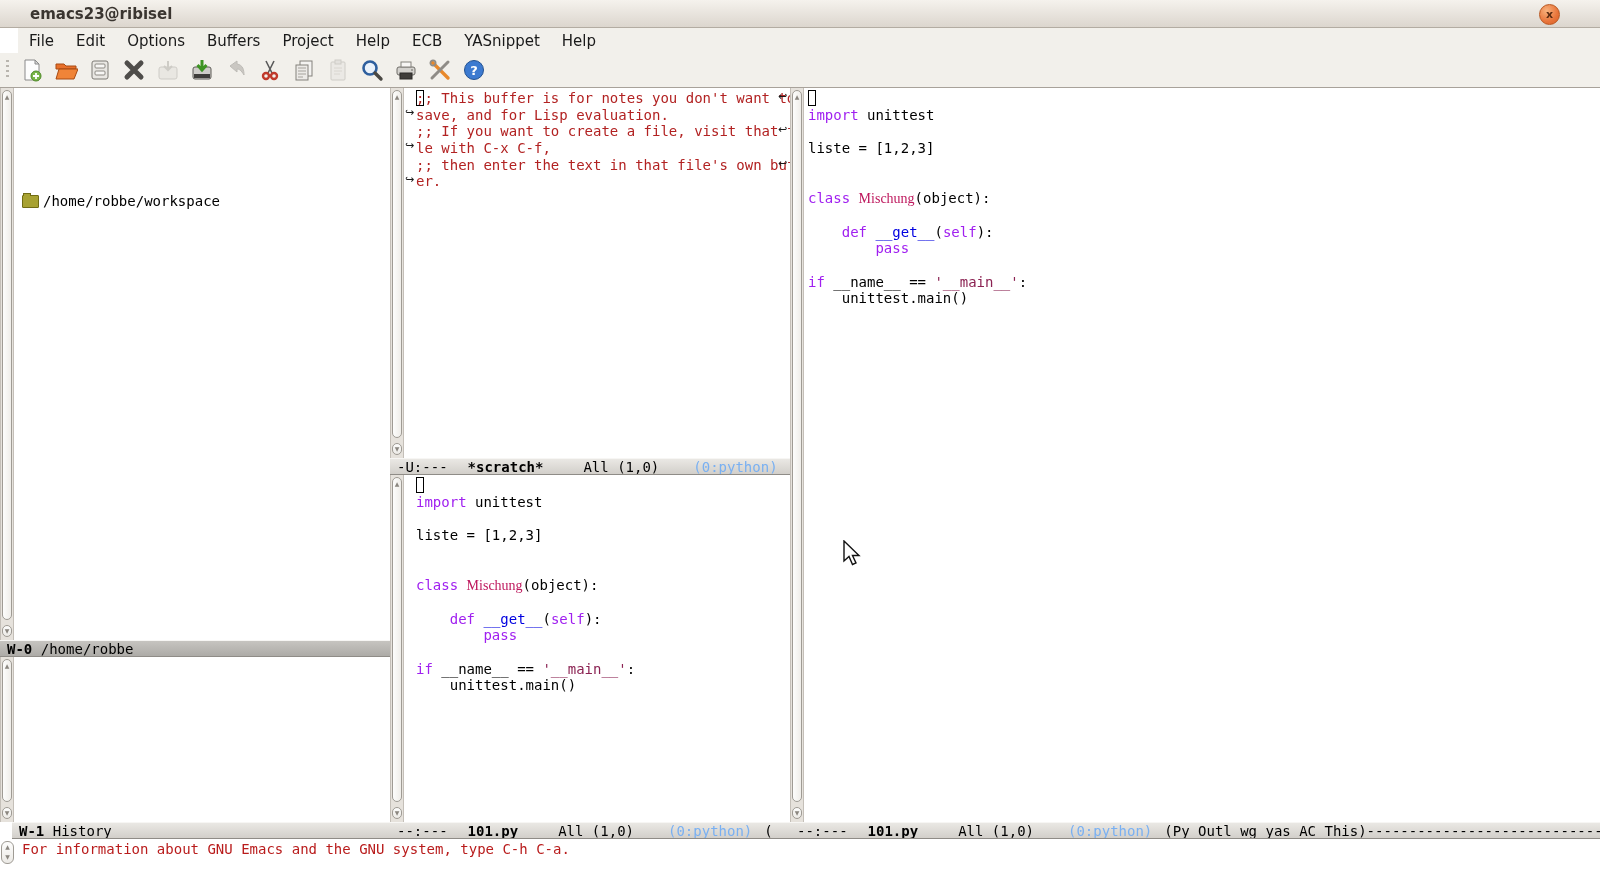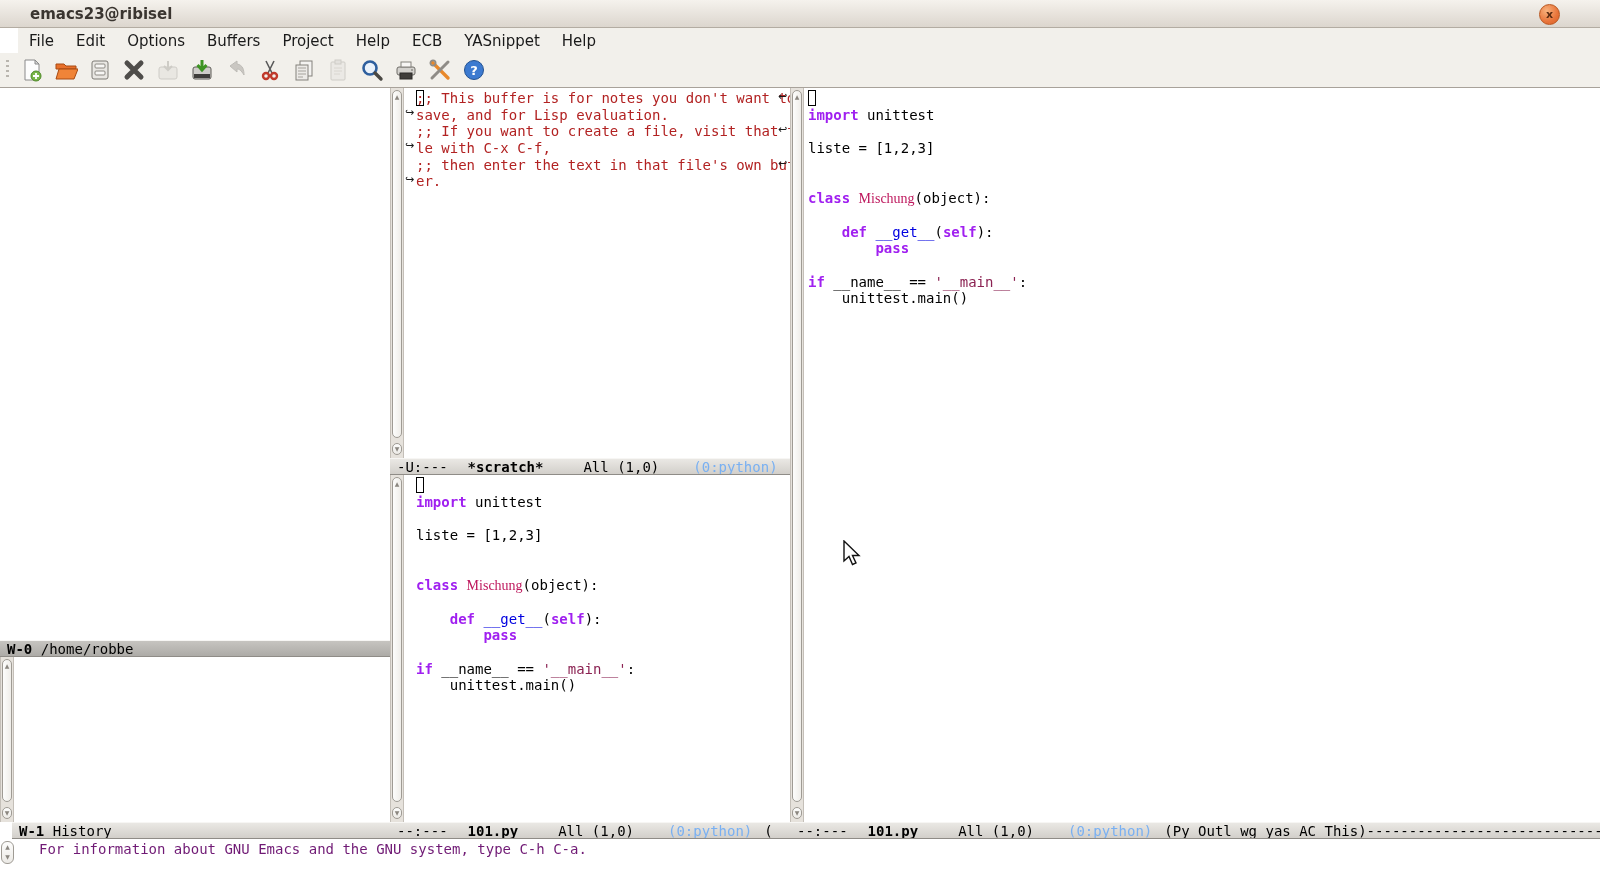--- a/index.html
+++ b/index.html
@@ -21,21 +21,21 @@
   .grip{width:8px;height:20px;margin-left:6px;margin-right:6px;
         background:repeating-linear-gradient(#b9b5ae 0 2px,transparent 2px 5px);width:3px;}
   .tbtn{width:34px;height:30px;display:flex;align-items:center;justify-content:center;}
   .tbtn svg{width:24px;height:24px;}
   .dim{opacity:0.4;}
   
   .win{position:absolute;background:#fff;overflow:hidden;}
   .mono,.cl,.modeline,.echo-text{font-family:"DejaVu Sans Mono","Liberation Mono",monospace;}
   .cl{font-size:14px;line-height:16.7px;height:16.7px;white-space:pre;color:#000;}
   .code{position:absolute;top:2px;}
-  .cm{color:#b22222;} .kw{color:#a020f0;font-weight:bold;} .fn{color:#0000e0;}
+  .cm{color:#b22222;} .kw{color:#a020f0;} .fn{color:#0000e0;}
   .typ{color:#be185d;font-family:Liberation Serif, serif;} .str{color:#8b2252;} .pl{color:#000;}
   .curbox{outline:1px solid #000;outline-offset:-1px;}
   .fringe-glyph{position:absolute;font-size:11px;color:#1a1a1a;line-height:11px;}
   
   .modeline{position:absolute;height:17px;font-size:14px;line-height:16px;color:#000;
             background:linear-gradient(#eae8e4,#d2cfca);
             border-top:1px solid #f7f6f4;border-bottom:1px solid #8f8c87;
             box-sizing:border-box;white-space:pre;overflow:hidden;display:flex;align-items:center;}
   .modeline.dark{background:linear-gradient(#c6c4c0,#adaba7);}
   .ml-buf{font-weight:bold;margin-left:20px;}
@@ -50,21 +50,21 @@
             background:linear-gradient(90deg,#fdfdfc,#efede9);border:1px solid #9f9b94;box-sizing:border-box;}
   .sb-up{position:absolute;top:2px;left:0;right:0;text-align:center;font-size:6px;color:#8b8780;}
   .sb-step{position:absolute;left:1px;right:1px;bottom:3px;height:12px;border-radius:6px;
            background:linear-gradient(#fdfdfc,#eceae6);border:1px solid #9f9b94;box-sizing:border-box;
            text-align:center;font-size:6px;color:#8b8780;line-height:10px;}
   .mini-sb{position:absolute;left:1px;top:841px;width:13px;height:23px;border-radius:6px;
            background:linear-gradient(#fdfdfc,#eceae6);border:1px solid #9f9b94;box-sizing:border-box;
            font-size:6px;color:#8b8780;text-align:center;line-height:10px;}
   
   .echo{position:absolute;left:0;top:839px;width:1600px;height:34px;background:#fff;}
-  .echo-text{position:absolute;left:22px;top:2px;font-size:14px;color:#701a75;white-space:pre;margin-left:17px;}
+  .echo-text{position:absolute;left:22px;top:2px;font-size:14px;color:#b91c1c;white-space:pre;}
   
   .tree-row{position:absolute;left:22px;top:105px;display:flex;align-items:center;
             font-family:"DejaVu Sans Mono",monospace;font-size:14px;color:#000;}
   .folder{width:15px;height:11px;background:#a8a232;border:1px solid #716c14;border-radius:1px;
           margin-right:4px;position:relative;}
   .folder:before{content:"";position:absolute;left:0;top:-3px;width:6px;height:2px;
                  background:#a8a232;border:1px solid #716c14;border-bottom:none;}
   .pointer{position:absolute;left:840px;top:541px;}
 </style>
 </head>
@@ -180,20 +180,32 @@
       </svg>
     </div>
     <div class="tbtn">
       <svg viewBox="0 0 24 24">
         <circle cx="12" cy="12" r="9.5" fill="#3c7ad0" stroke="#235291"></circle>
         <text x="12" y="17" text-anchor="middle" font-size="13" font-family="DejaVu Sans" font-weight="bold" fill="#fff">?</text>
       </svg>
     </div>
   </div>
 
+  <div class="win" style="left:0;top:88px;width:390px;height:552px;">
+    <div class="sbar" style="left:0;top:0;height:552px;">
+      <div class="sb-thumb">
+          <div class="sb-up">▲</div>
+        </div>
+        <div class="sb-step">▼</div>
+    </div>
+    <div class="tree-row">
+      <span class="folder"></span>
+      <span>/home/robbe/workspace</span>
+    </div>
+  </div>
   <div class="modeline dark ml-pad" style="left:0;top:640px;width:390px;">
     <span style="font-weight:bold">W-0</span><span> </span>
     <span>/home/robbe</span>
   </div>
   <div class="win" style="left:0;top:657px;width:390px;height:165px;">
     <div class="sbar" style="left:0;top:0;height:165px;">
       <div class="sb-thumb">
           <div class="sb-up">▲</div>
         </div>
         <div class="sb-step">▼</div>

